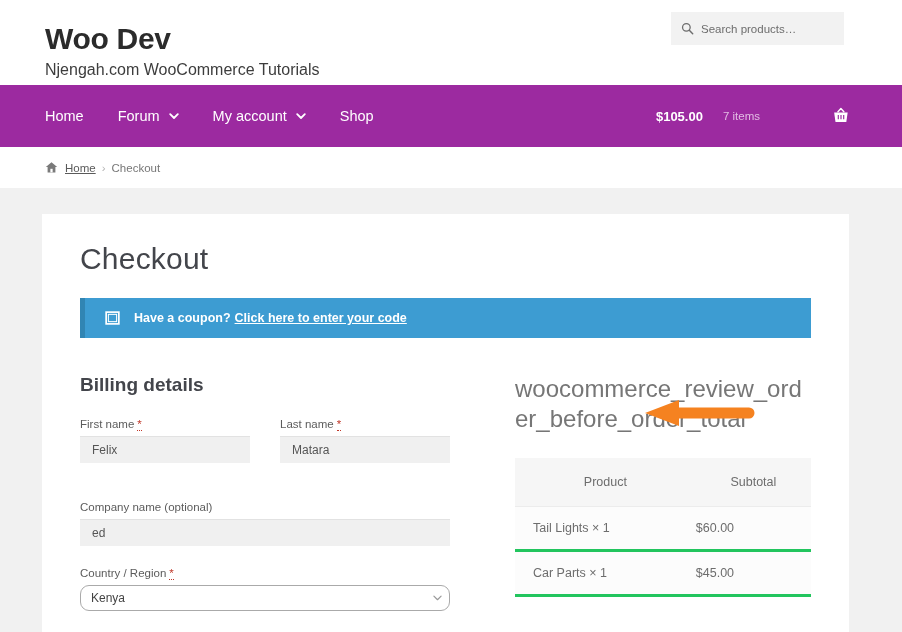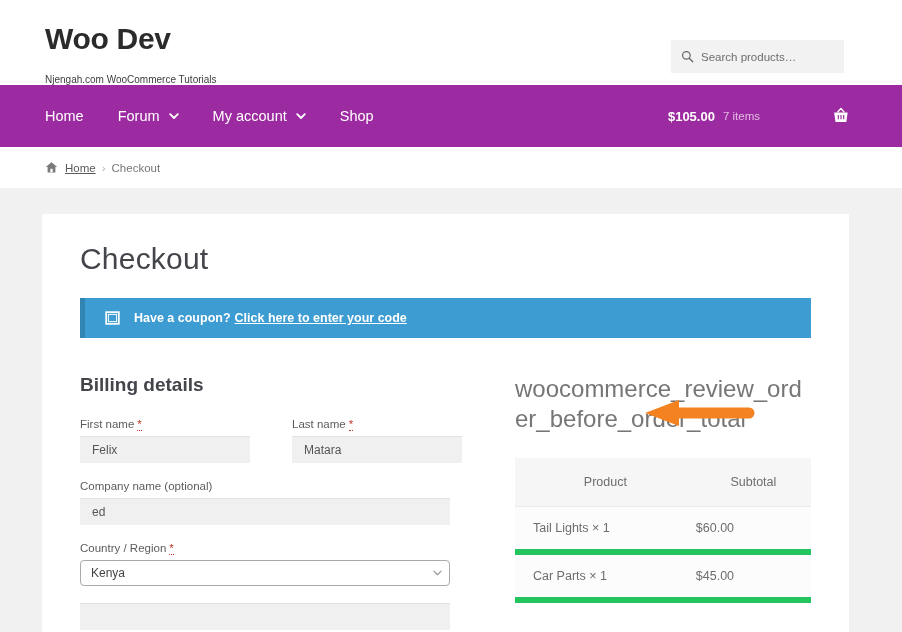--- a/index.html
+++ b/index.html
@@ -28,29 +28,29 @@
   }
   .brand-title {
     font-size: 30px;
     font-weight: bold;
     color: #2b2b2b;
     letter-spacing: -0.3px;
     line-height: 1.1;
     margin: 0;
   }
   .brand-tagline {
-    font-size: 10px;
+    font-size: 16px;
     color: #3d3d3d;
-    margin-top: 19px;
+    margin-top: 5px;
     line-height: 1.2;
   }
   .search-box {
     position: absolute;
     right: 58px;
-    top: 40px;
+    top: 12px;
     width: 173px;
     height: 33px;
     background: #f2f2f2;
     display: flex;
     align-items: center;
     padding: 0 10px;
   }
   .search-icon {
     width: 13px;
     height: 13px;
@@ -106,21 +106,21 @@
     right: 52px;
     top: 0;
     height: 62px;
     display: flex;
     align-items: center;
   }
   .cart-amount {
     color: #ffffff;
     font-size: 13px;
     font-weight: bold;
-    margin-right: 8px;
+    margin-right: 20px;
   }
   .cart-count {
     color: #e3bde4;
     font-size: 11.5px;
   }
   .basket-icon {
     margin-left: 72px;
     width: 18px;
     height: 18px;
     display: block;
@@ -207,25 +207,25 @@
   .col-billing { width: 400px; flex: 0 0 400px; }
   .col-order { flex: 1 1 auto; padding-left: 35px; }
 
   .section-title {
     font-size: 19px;
     font-weight: bold;
     color: #43454b;
     margin: 0 0 22px 0;
   }
 
-  .field-row { display: flex; gap: 12px; }
+  .field-row { display: flex; }
   .field { margin-bottom: 17px; }
   .field-half { width: 170px; }
   .field-half.first { margin-right: 30px; }
-  .field-full { width: 370px; }
+  .field-full { width: 370px; margin-top: 21px; }
 
   .field-label {
     display: block;
     font-size: 11.5px;
     color: #5c5c5c;
     margin-bottom: 6px;
   }
   .req {
     color: #c0392b;
     border-bottom: 1px dotted #c0392b;
@@ -246,21 +246,21 @@
     outline: none;
   }
   .select-wrap {
     position: relative;
     width: 370px;
   }
   .select-box {
     height: 26px;
     background: #ffffff;
     border: 1px solid #aaaaaa;
-    border-radius: 4px;
+    border-radius: 9px;
     display: flex;
     align-items: center;
     padding: 0 10px;
     font-size: 12px;
     color: #444444;
     cursor: pointer;
   }
   .select-caret {
     position: absolute;
     right: 8px;
@@ -296,21 +296,21 @@
     background: #f6f6f6;
     text-align: center;
     font-weight: normal;
     color: #6d6d6d;
     padding: 17px 0 17px 18px;
     border-bottom: 1px solid #ececec;
   }
   .order-table td {
     padding: 14px 0 14px 18px;
     color: #6d6d6d;
-    border-bottom: 6px solid #22c55e;
+    border-bottom: 3px solid #22c55e;
     background: #fcfcfc;
   }
   .order-table th.col-product,
   .order-table td.col-product { width: 55%; }
   .qty { color: #6d6d6d; }
 </style>
 </head>
 <body>
 
 <header class="site-header">

